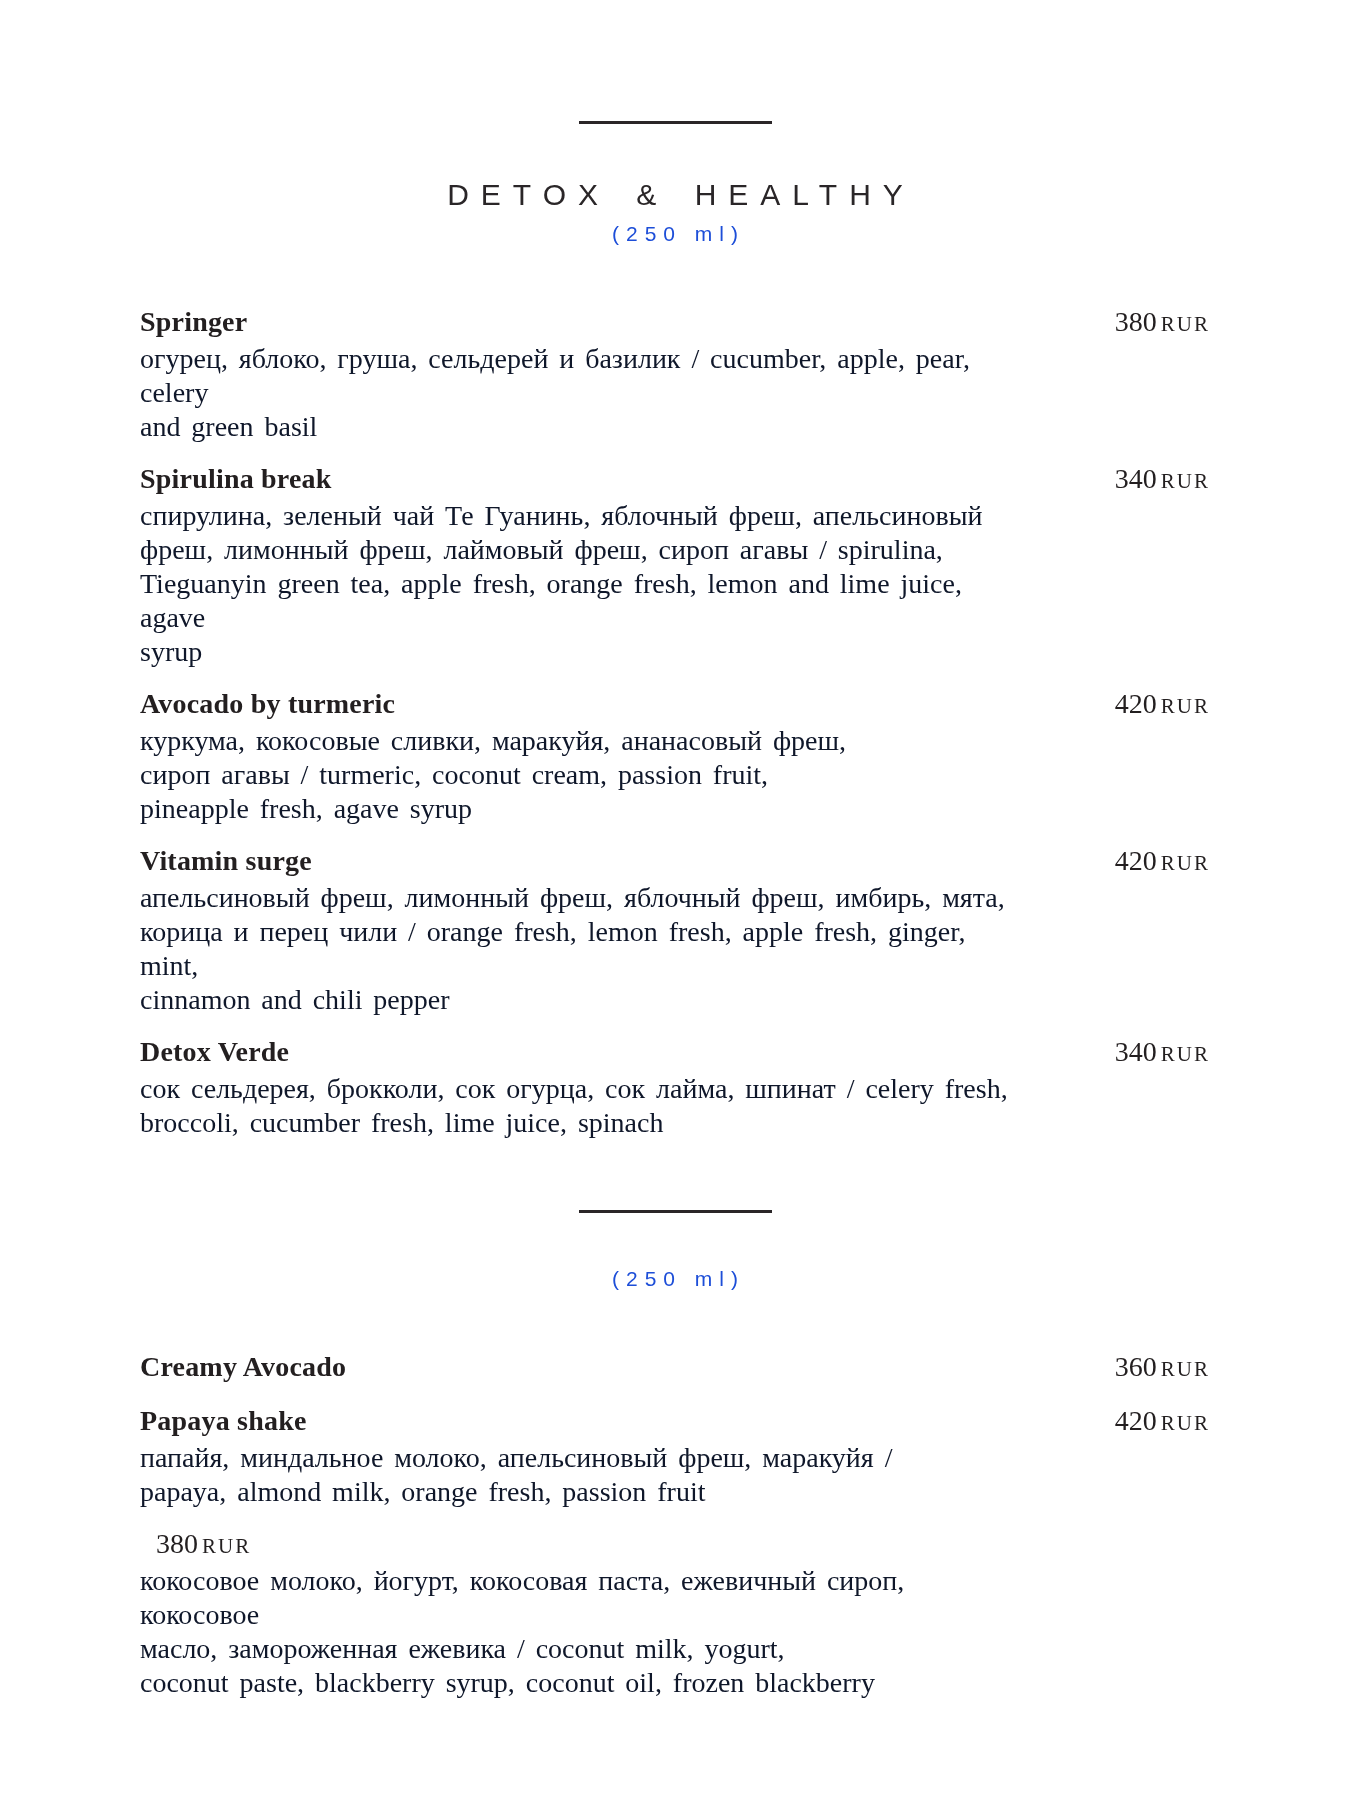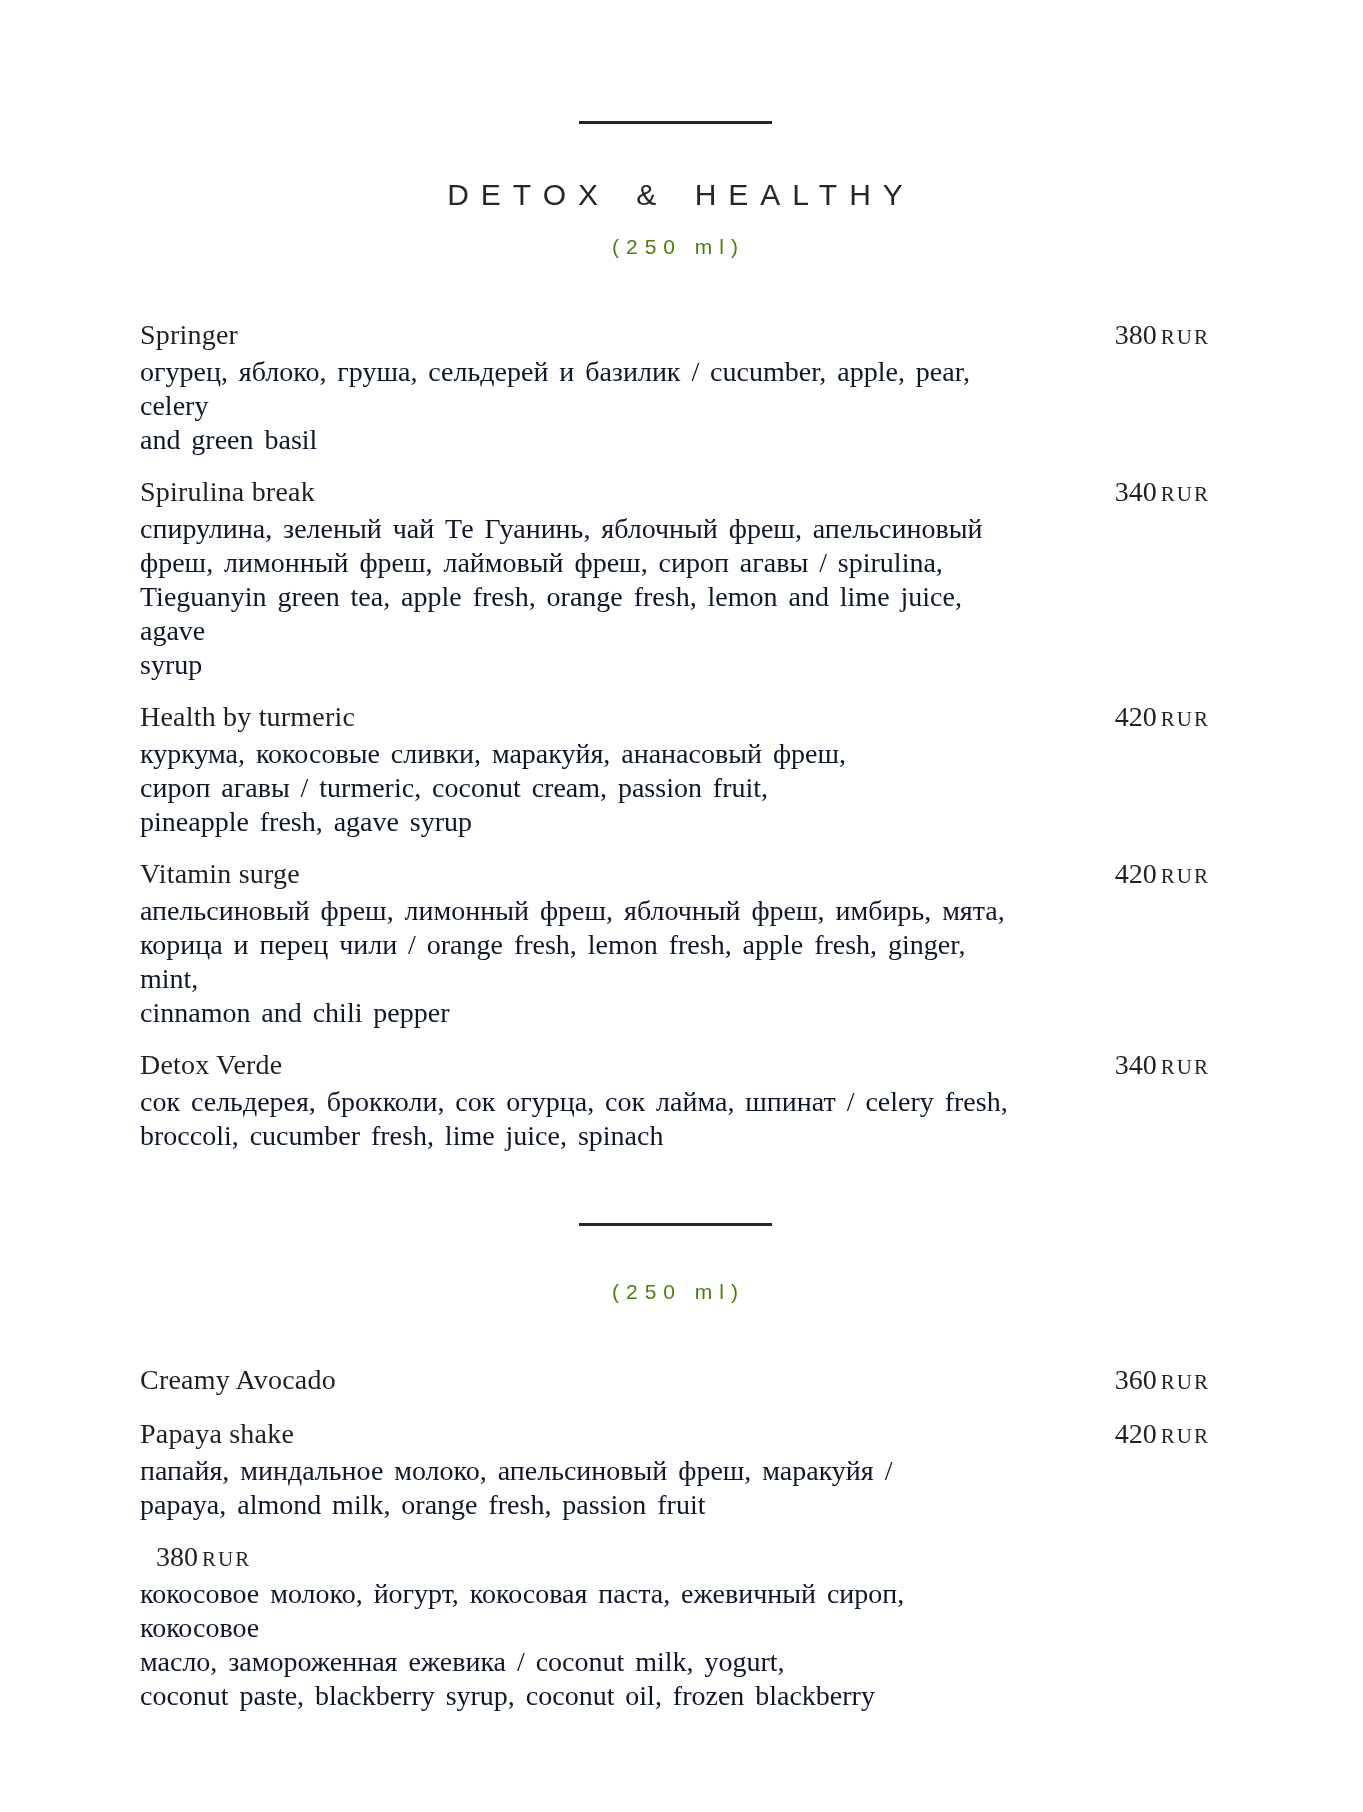--- a/index.html
+++ b/index.html
@@ -38,41 +38,41 @@
     font-family: "Liberation Sans", sans-serif;
     font-weight: 400;
     font-size: 30px;
     line-height: 35px;
     letter-spacing: 12px;
     word-spacing: 6px;
     color: #2a2628;
     text-indent: 12px; 
   }
   .section-volume {
-    margin-top: 22px;
+    margin-top: 9px;
     font-family: "Liberation Sans", sans-serif;
     font-weight: 400;
     font-size: 21px;
     line-height: 26px;
     letter-spacing: 7px;
-    color: #4d7c0f;
+    color: #1d4ed8;
     text-indent: 7px;
   }
   .menu-item {
     margin-bottom: 18px;
   }
   .item-head {
     display: flex;
     justify-content: space-between;
     align-items: baseline;
   }
   .item-name {
     margin: 0;
     font-size: 28px;
-    font-weight: normal;
+    font-weight: bold;
     line-height: 34px;
     letter-spacing: 0.2px;
   }
   .item-price {
     white-space: nowrap;
     font-size: 28px;
     line-height: 34px;
     margin-left: 16px;
   }
   .price-currency {
@@ -121,21 +121,21 @@
         </div>
       </div>
       <p class="item-desc">спирулина, зеленый чай Те Гуанинь, яблочный фреш, апельсиновый
 фреш, лимонный фреш, лаймовый фреш, сироп агавы / spirulina,
 Tieguanyin green tea, apple fresh, orange fresh, lemon and lime juice, agave
 syrup</p>
     </article>
 
     <article class="menu-item">
       <div class="item-head">
-        <h2 class="item-name">Health by turmeric</h2>
+        <h2 class="item-name">Avocado by turmeric</h2>
         <div class="item-price">
           <span class="price-value">420</span><span class="price-currency">RUR</span>
         </div>
       </div>
       <p class="item-desc">куркума, кокосовые сливки, маракуйя, ананасовый фреш,
 сироп агавы / turmeric, coconut cream, passion fruit,
 pineapple fresh, agave syrup</p>
     </article>
 
     <article class="menu-item">

